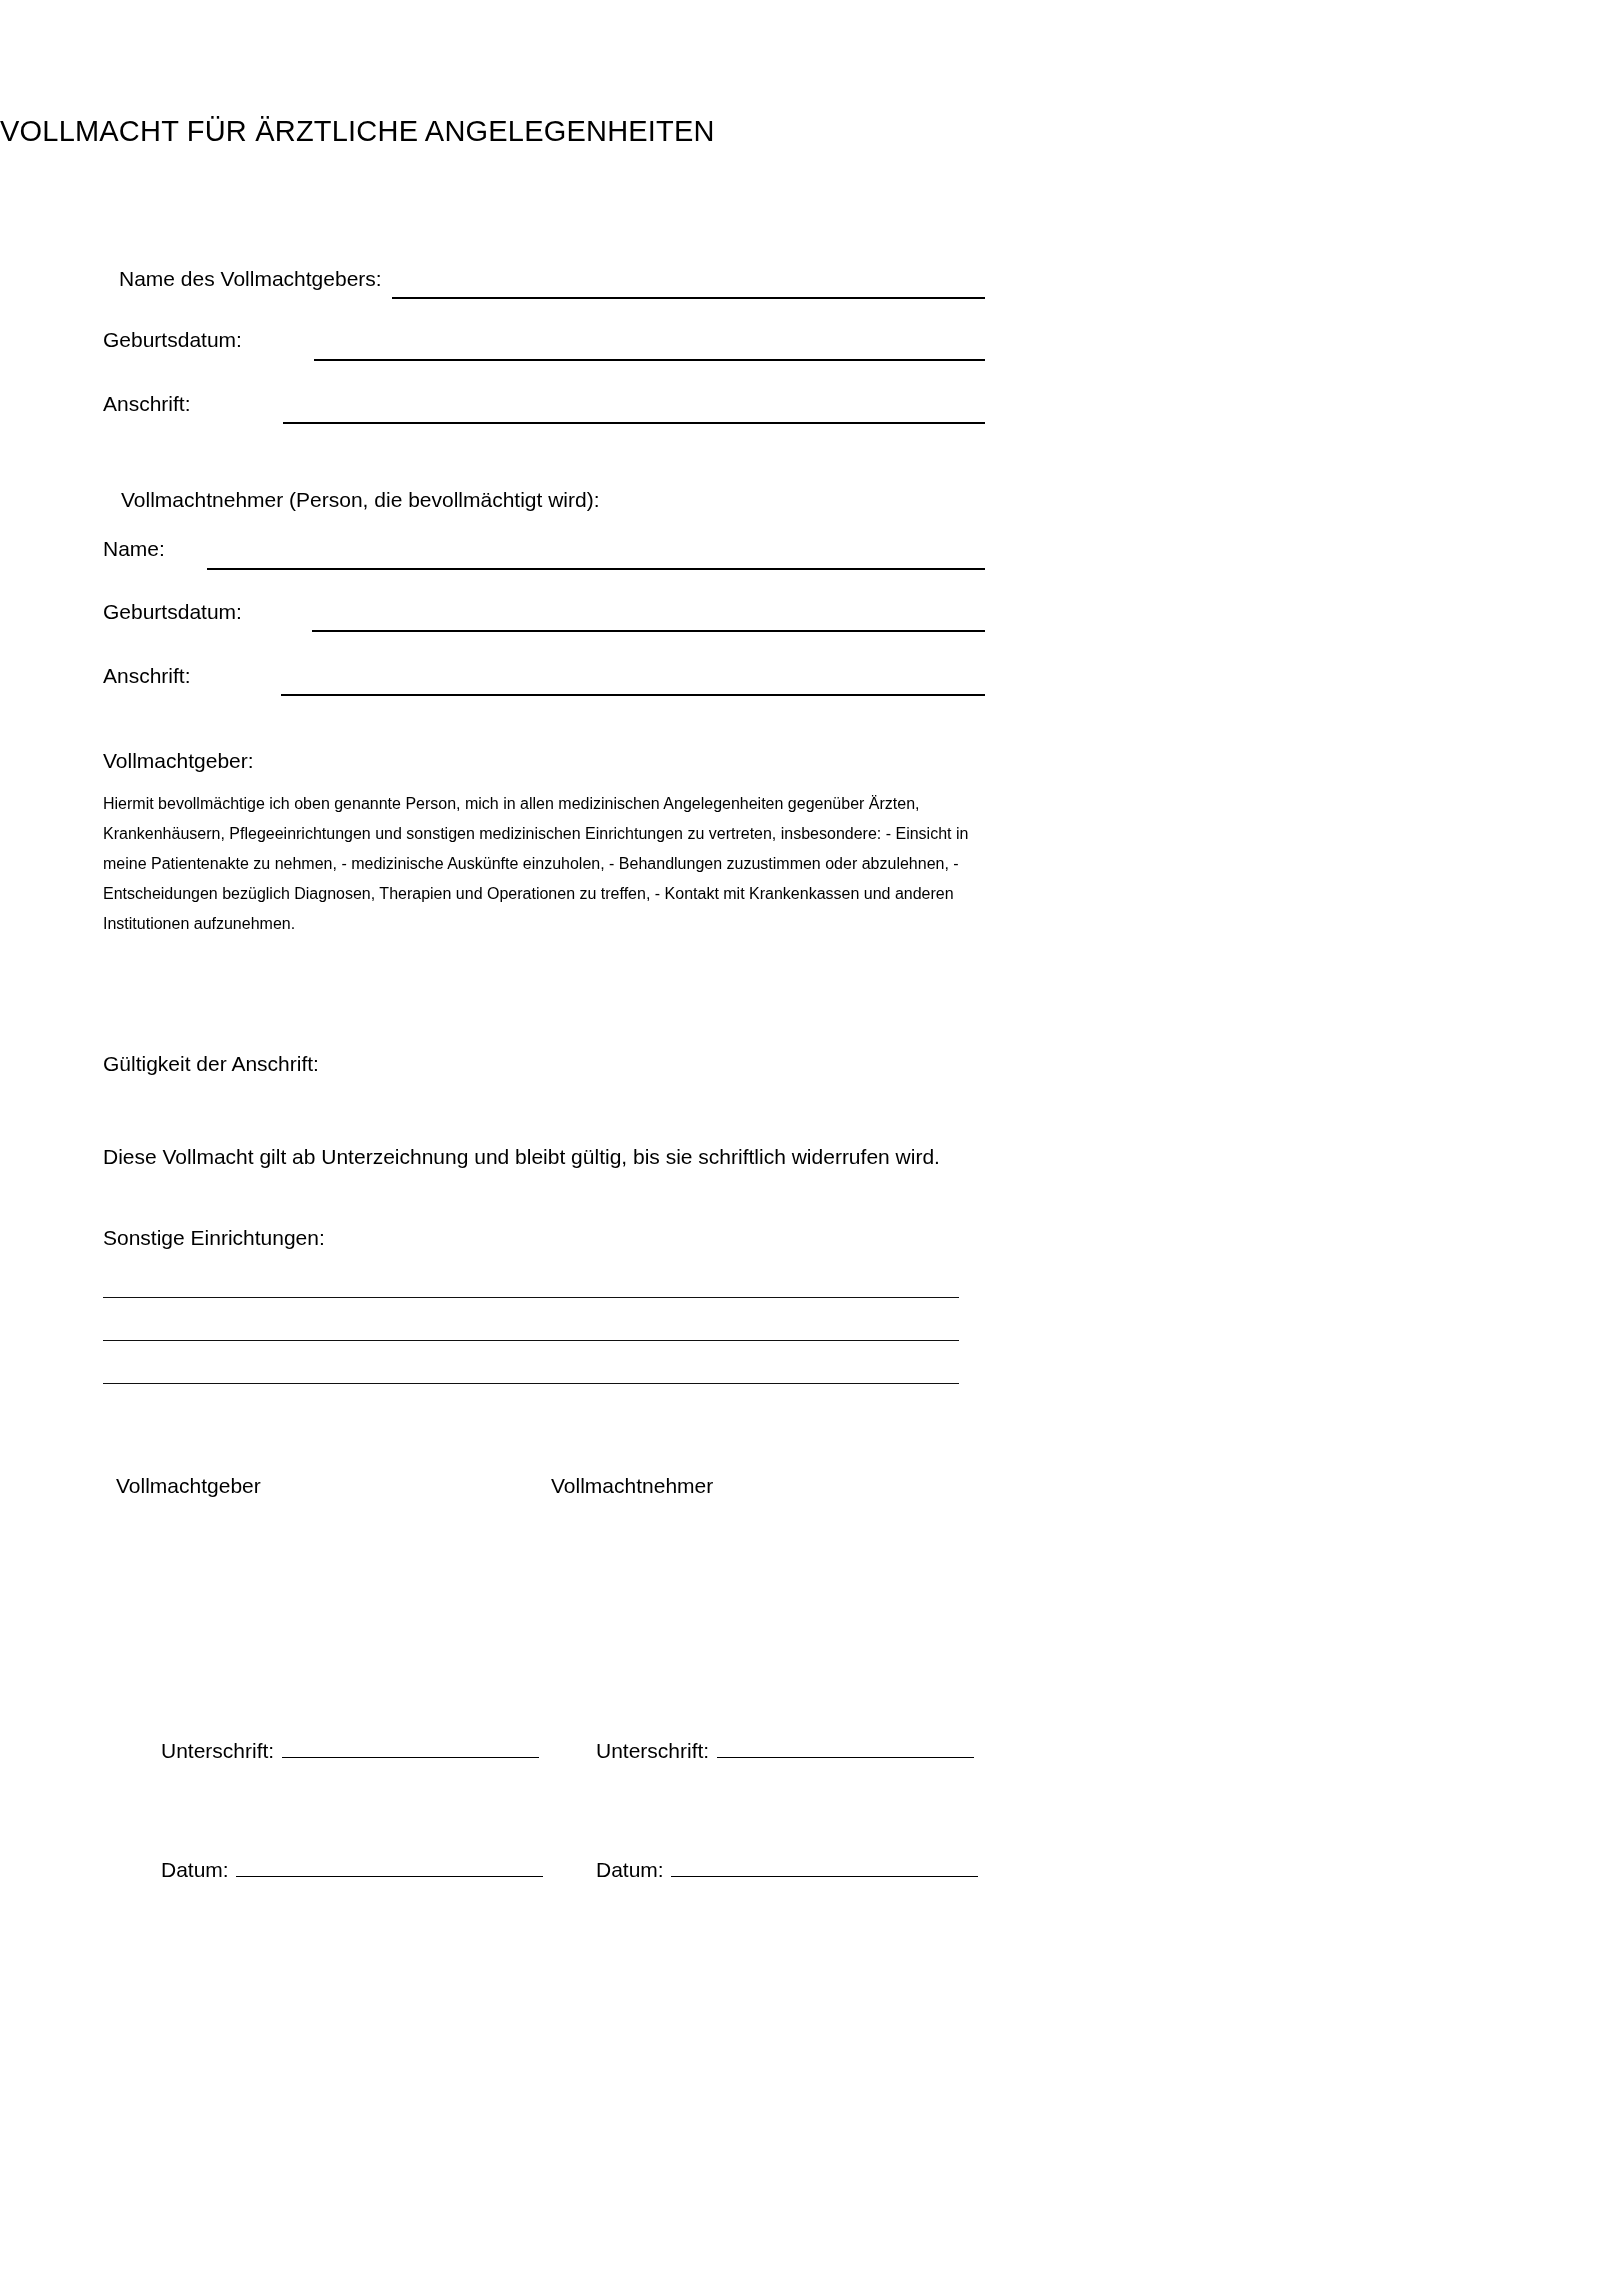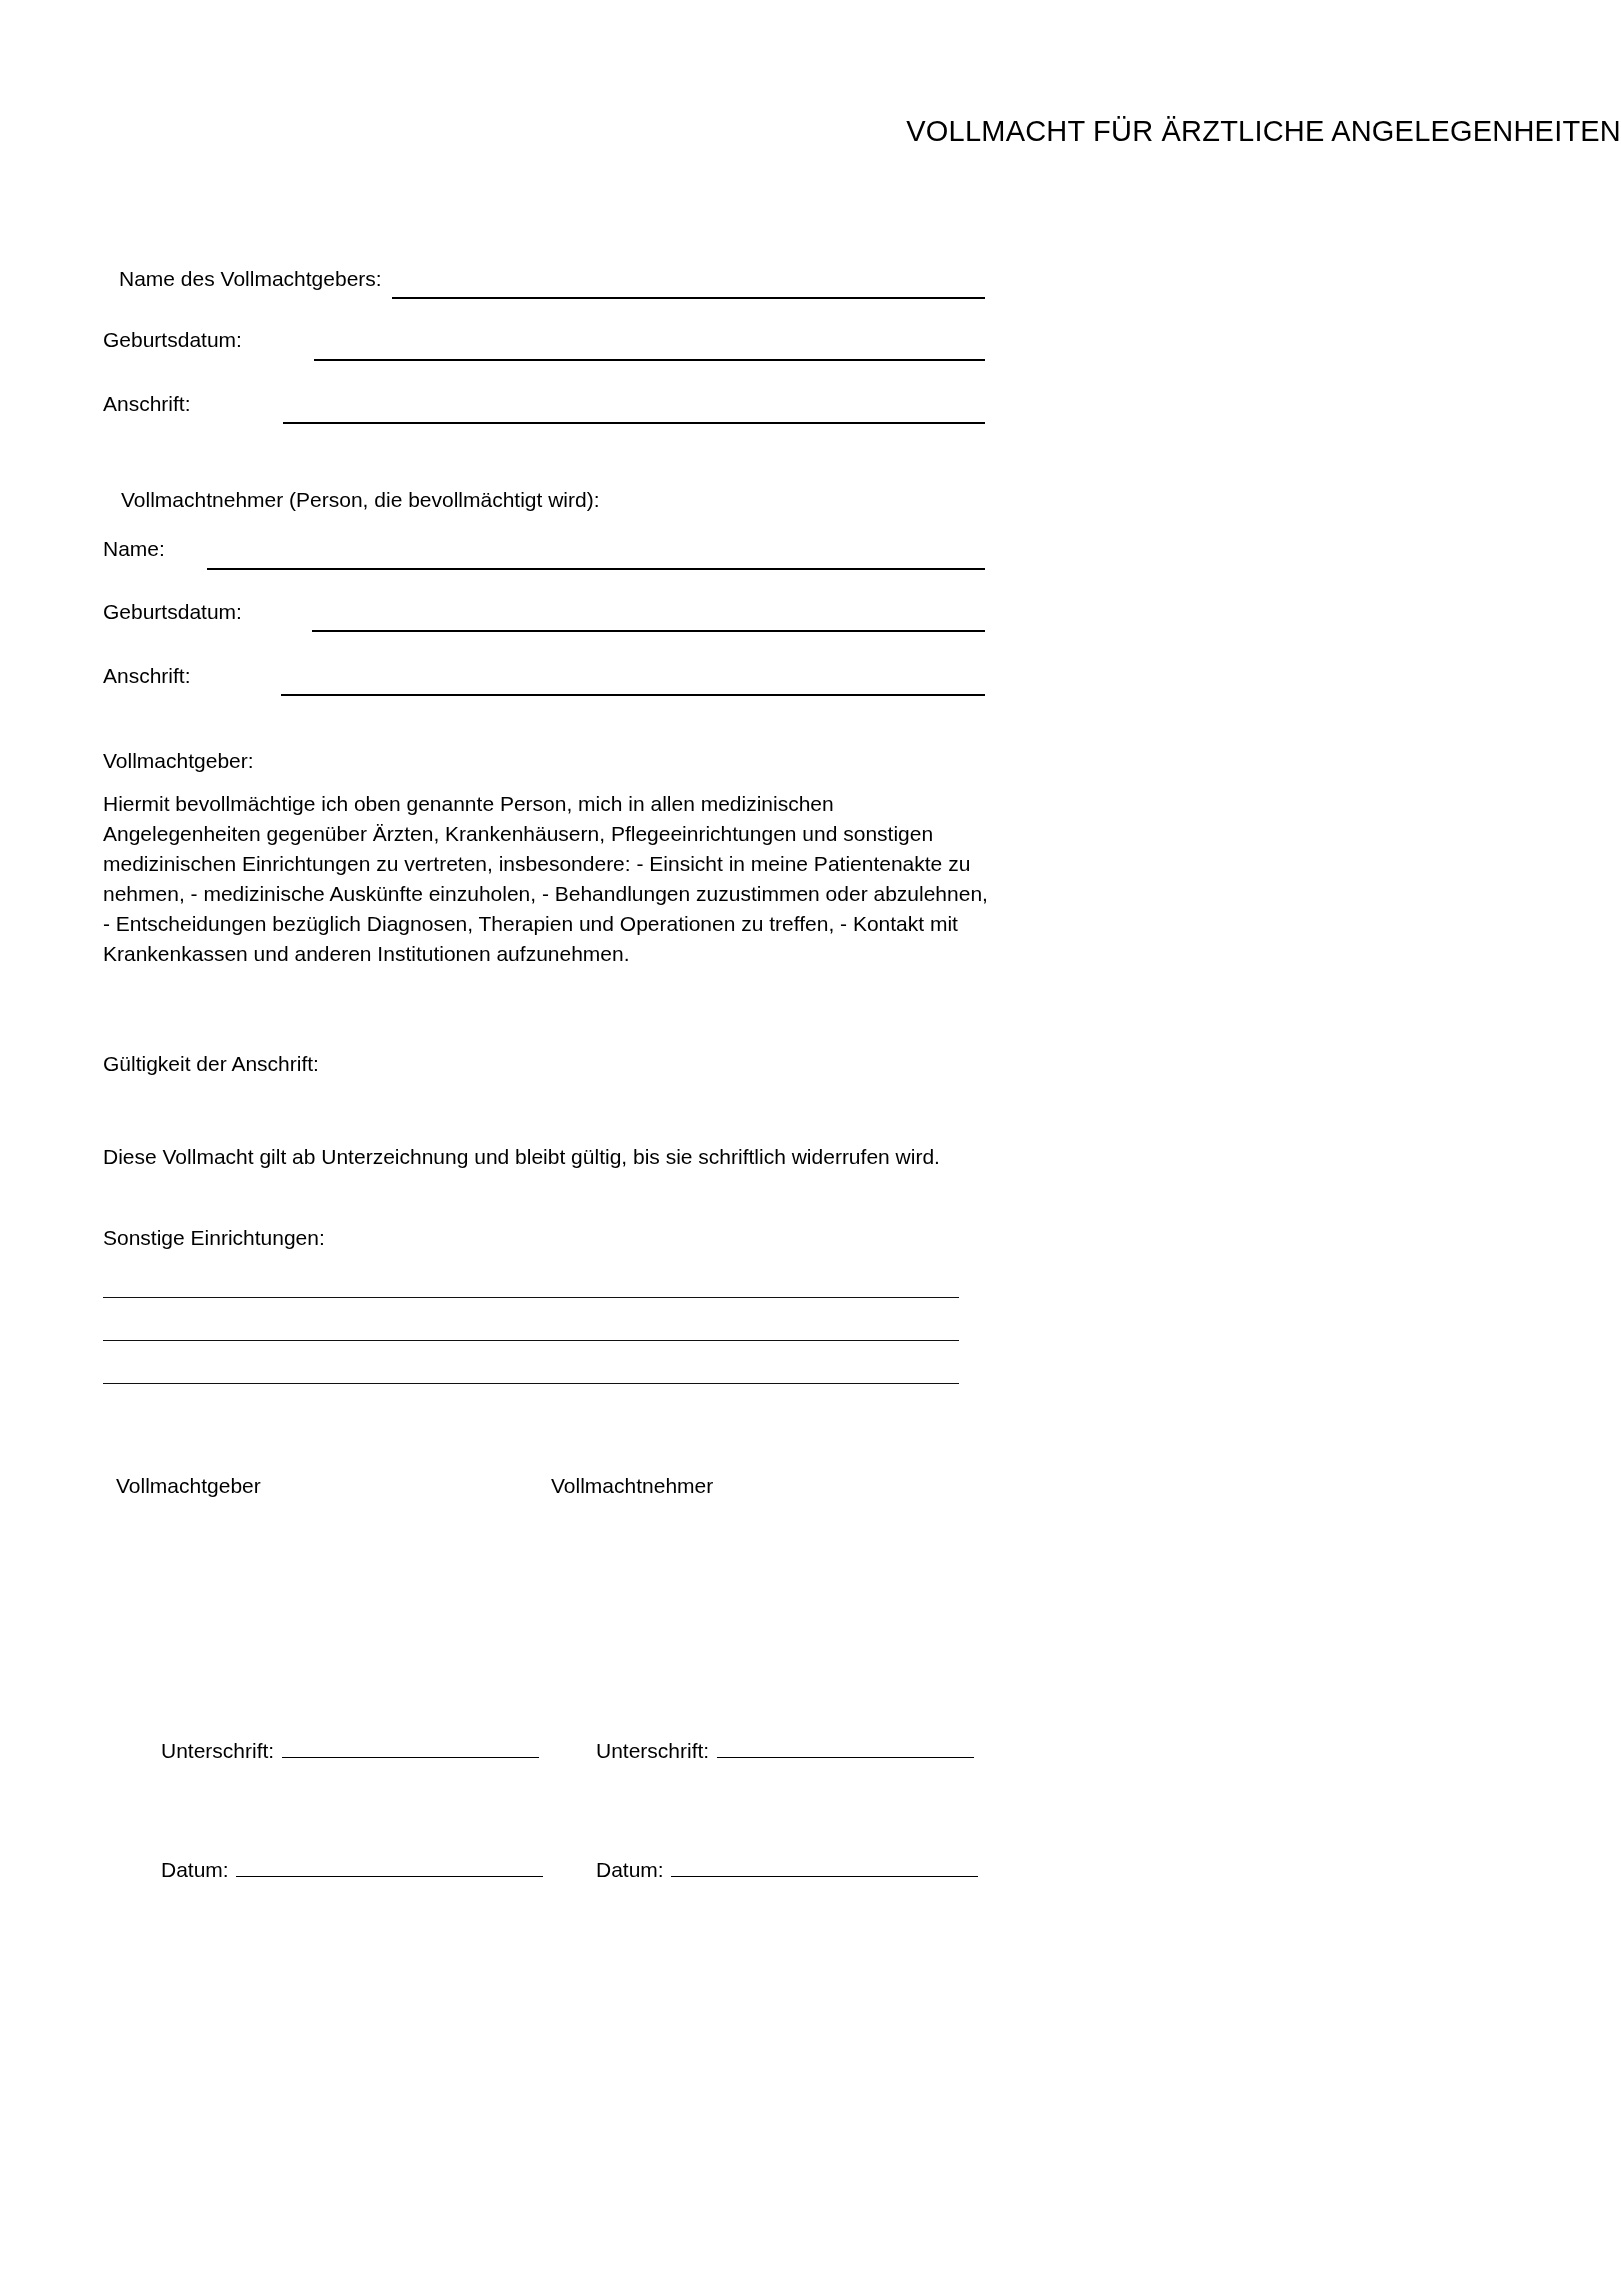--- a/index.html
+++ b/index.html
@@ -22,21 +22,21 @@
     overflow: hidden;
     box-sizing: border-box;
   }
 
   
   .doc-title {
     position: absolute;
     left: 0;
     top: 116px;
     width: 1621px;
-    text-align: right;
+    text-align: left;
     font-size: 29px;
     font-weight: 400;
     letter-spacing: 0.2px;
     line-height: 1.1;
     white-space: nowrap;
   }
 
   
   .txt {
     position: absolute;
@@ -55,21 +55,21 @@
   
   .rule-thin {
     position: absolute;
     height: 0;
     border-top: 1.6px solid #111111;
   }
 
   
   .para {
     position: absolute;
-    font-size: 21px;
+    font-size: 16px;
     line-height: 30px;
     white-space: pre-line;
   }
 
   
   .sig-row {
     position: absolute;
     font-size: 21px;
     line-height: 1.0;
     display: flex;

